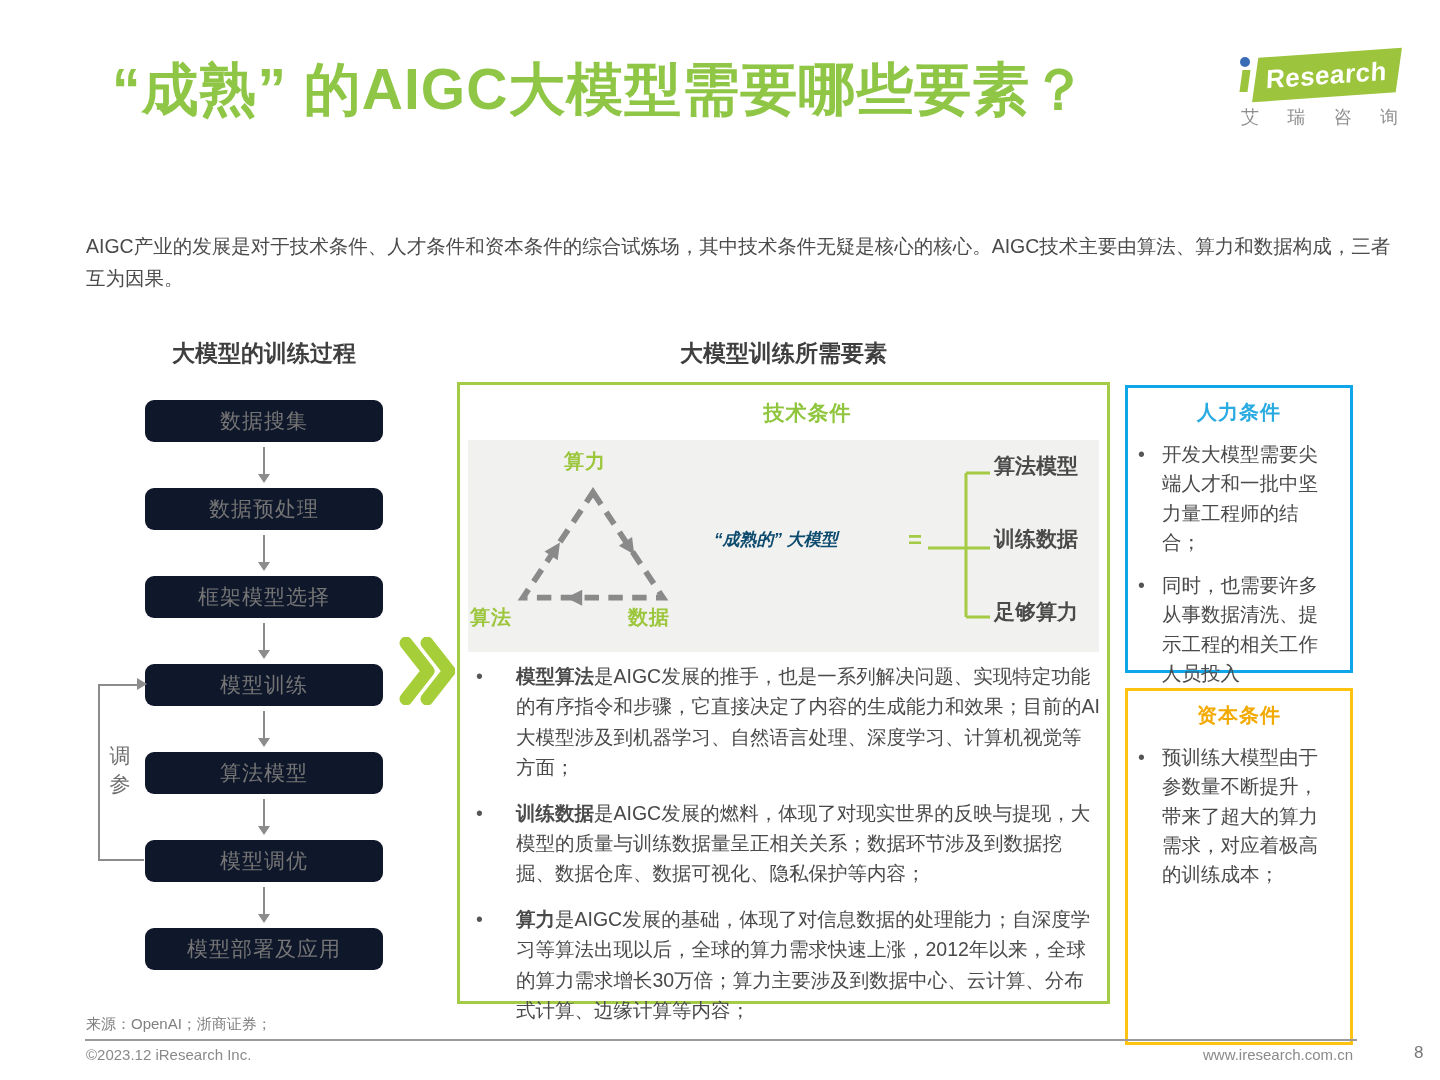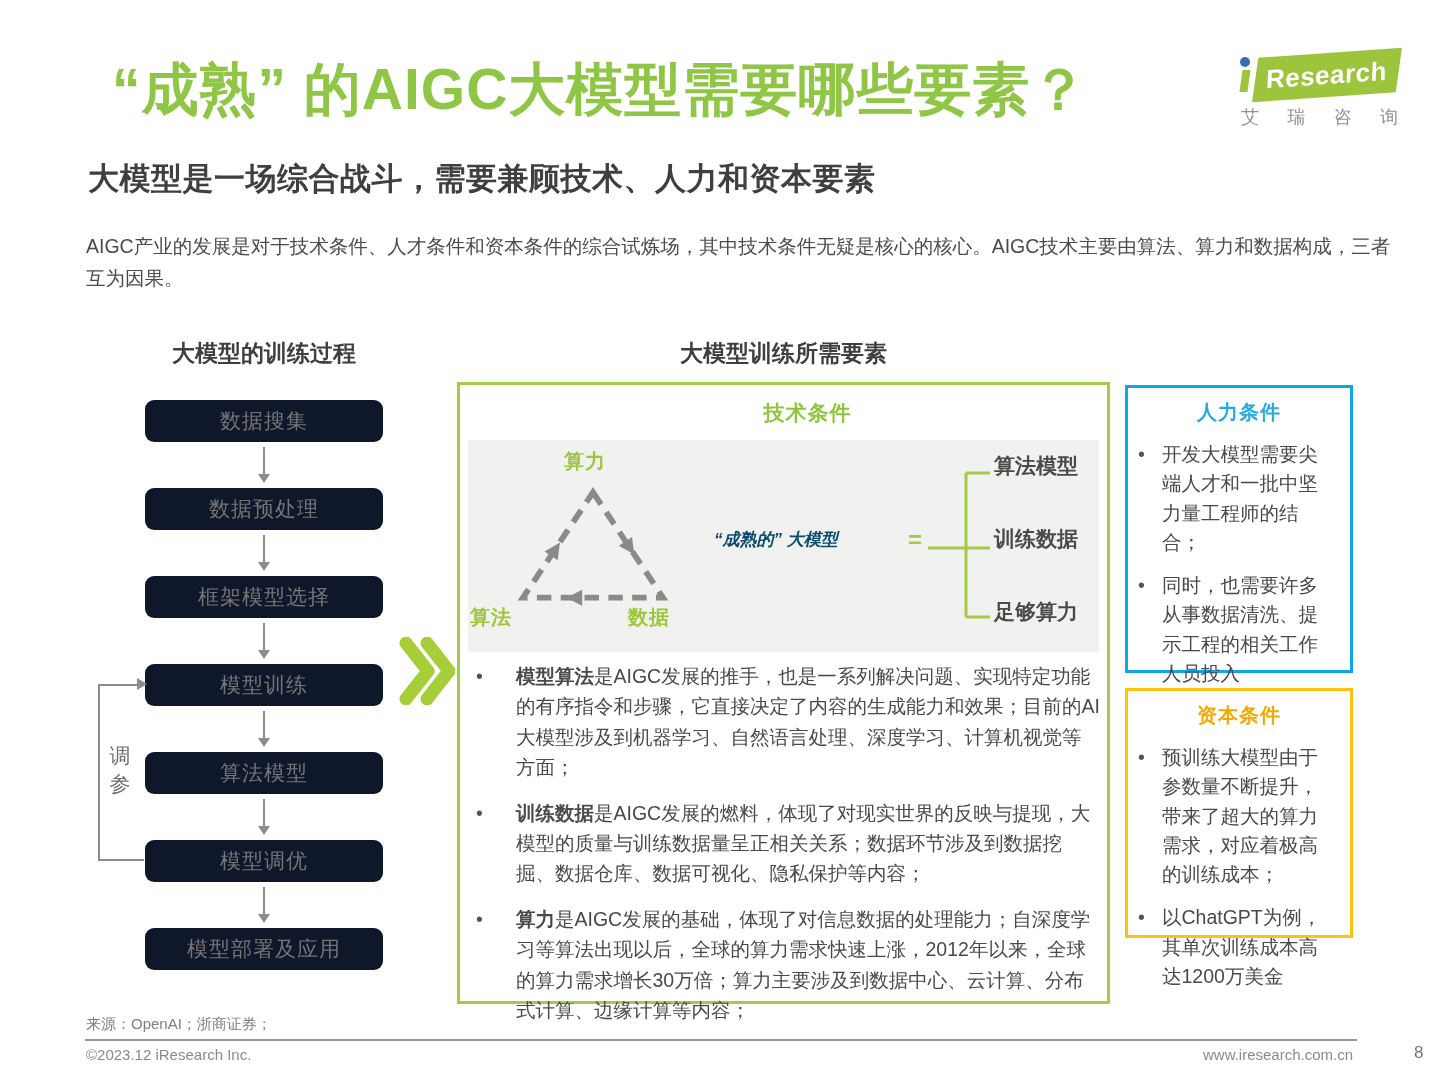--- a/index.html
+++ b/index.html
@@ -50,42 +50,41 @@
   .eq-item { position:absolute; left:526px; font-size:21px; font-weight:bold; color:#4a4a4a; white-space:nowrap; }
   .eq-item-0 { top:12px; } .eq-item-1 { top:85px; } .eq-item-2 { top:158px; }
   .tech-bullets { position:absolute; left:12px; top:276px; width:628px; }
   .t-bullet { position:relative; padding-left:44px; margin-bottom:15px; font-size:19.5px; line-height:1.56; color:#4a4a4a; }
   .t-bullet::before { content:"•"; position:absolute; left:4px; top:0; color:#555; }
   .t-bullet b { color:#4a4a4a; }
 
   
   .side-box { position:absolute; left:1125px; width:228px; background:#fff; }
   .human-box   { top:385px; height:288px; border:3px solid #0ea5e9; }
-  .capital-box { top:688px; height:250px; border:3px solid #ffc20e; }
+  .capital-box { top:688px; height:357px; border:3px solid #ffc20e; }
   .side-header { margin-top:11px; text-align:center; font-size:20px; font-weight:bold; letter-spacing:1px; }
   .human-box .side-header { color:#29abe2; }
   .capital-box .side-header { color:#f2a900; }
   .side-bullets { margin-top:14px; }
   .s-bullet { position:relative; padding:0 16px 0 34px; margin-bottom:14px; font-size:19.5px; line-height:1.5; color:#4a4a4a; }
   .s-bullet::before { content:"•"; position:absolute; left:10px; top:0; color:#555; }
 
   
   .src-note { position:absolute; left:86px; top:1015px; font-size:15px; color:#808080; }
   .foot-line { position:absolute; left:85px; top:1039px; width:1272px; height:2px; background:#9a9a9a; }
   .copyright { position:absolute; left:86px; top:1046px; font-size:15px; color:#8a8a8a; }
   .website   { position:absolute; left:1203px; top:1046px; font-size:15px; color:#8a8a8a; }
   .page-num  { position:absolute; left:1414px; top:1043px; font-size:17px; color:#777; }
 </style>
 </head>
 <body>
 
 <div id="page">
 
   <h1 class="main-title">“成熟” 的AIGC大模型需要哪些要素？</h1>
-  <h2 class="sub-title">大模型是一场综合战斗，需要兼顾技术、人力和资本要素</h2>
   <p class="intro">AIGC产业的发展是对于技术条件、人才条件和资本条件的综合试炼场，其中技术条件无疑是核心的核心。AIGC技术主要由算法、算力和数据构成，三者互为因果。</p>
 
   <div class="logo">
     <span class="dot"></span>
     <span class="stem"></span>
     <div class="flag">
       <span>Research</span>
     </div>
     <div class="cn">
       <span>艾</span>
@@ -160,21 +159,20 @@
     <div class="side-bullets">
       <p class="s-bullet">开发大模型需要尖端人才和一批中坚力量工程师的结合；</p>
       <p class="s-bullet">同时，也需要许多从事数据清洗、提示工程的相关工作人员投入</p>
     </div>
   </div>
 
   <div class="side-box capital-box">
     <div class="side-header">资本条件</div>
     <div class="side-bullets">
       <p class="s-bullet">预训练大模型由于参数量不断提升，带来了超大的算力需求，对应着极高的训练成本；</p>
-      <p class="s-bullet">以ChatGPT为例，其单次训练成本高达1200万美金</p>
     </div>
   </div>
 
   <div class="src-note">来源：OpenAI；浙商证券；</div>
   <div class="foot-line"></div>
   <div class="copyright">©2023.12 iResearch Inc.</div>
   <div class="website">www.iresearch.com.cn</div>
   <div class="page-num">8</div>
 
 </div>

